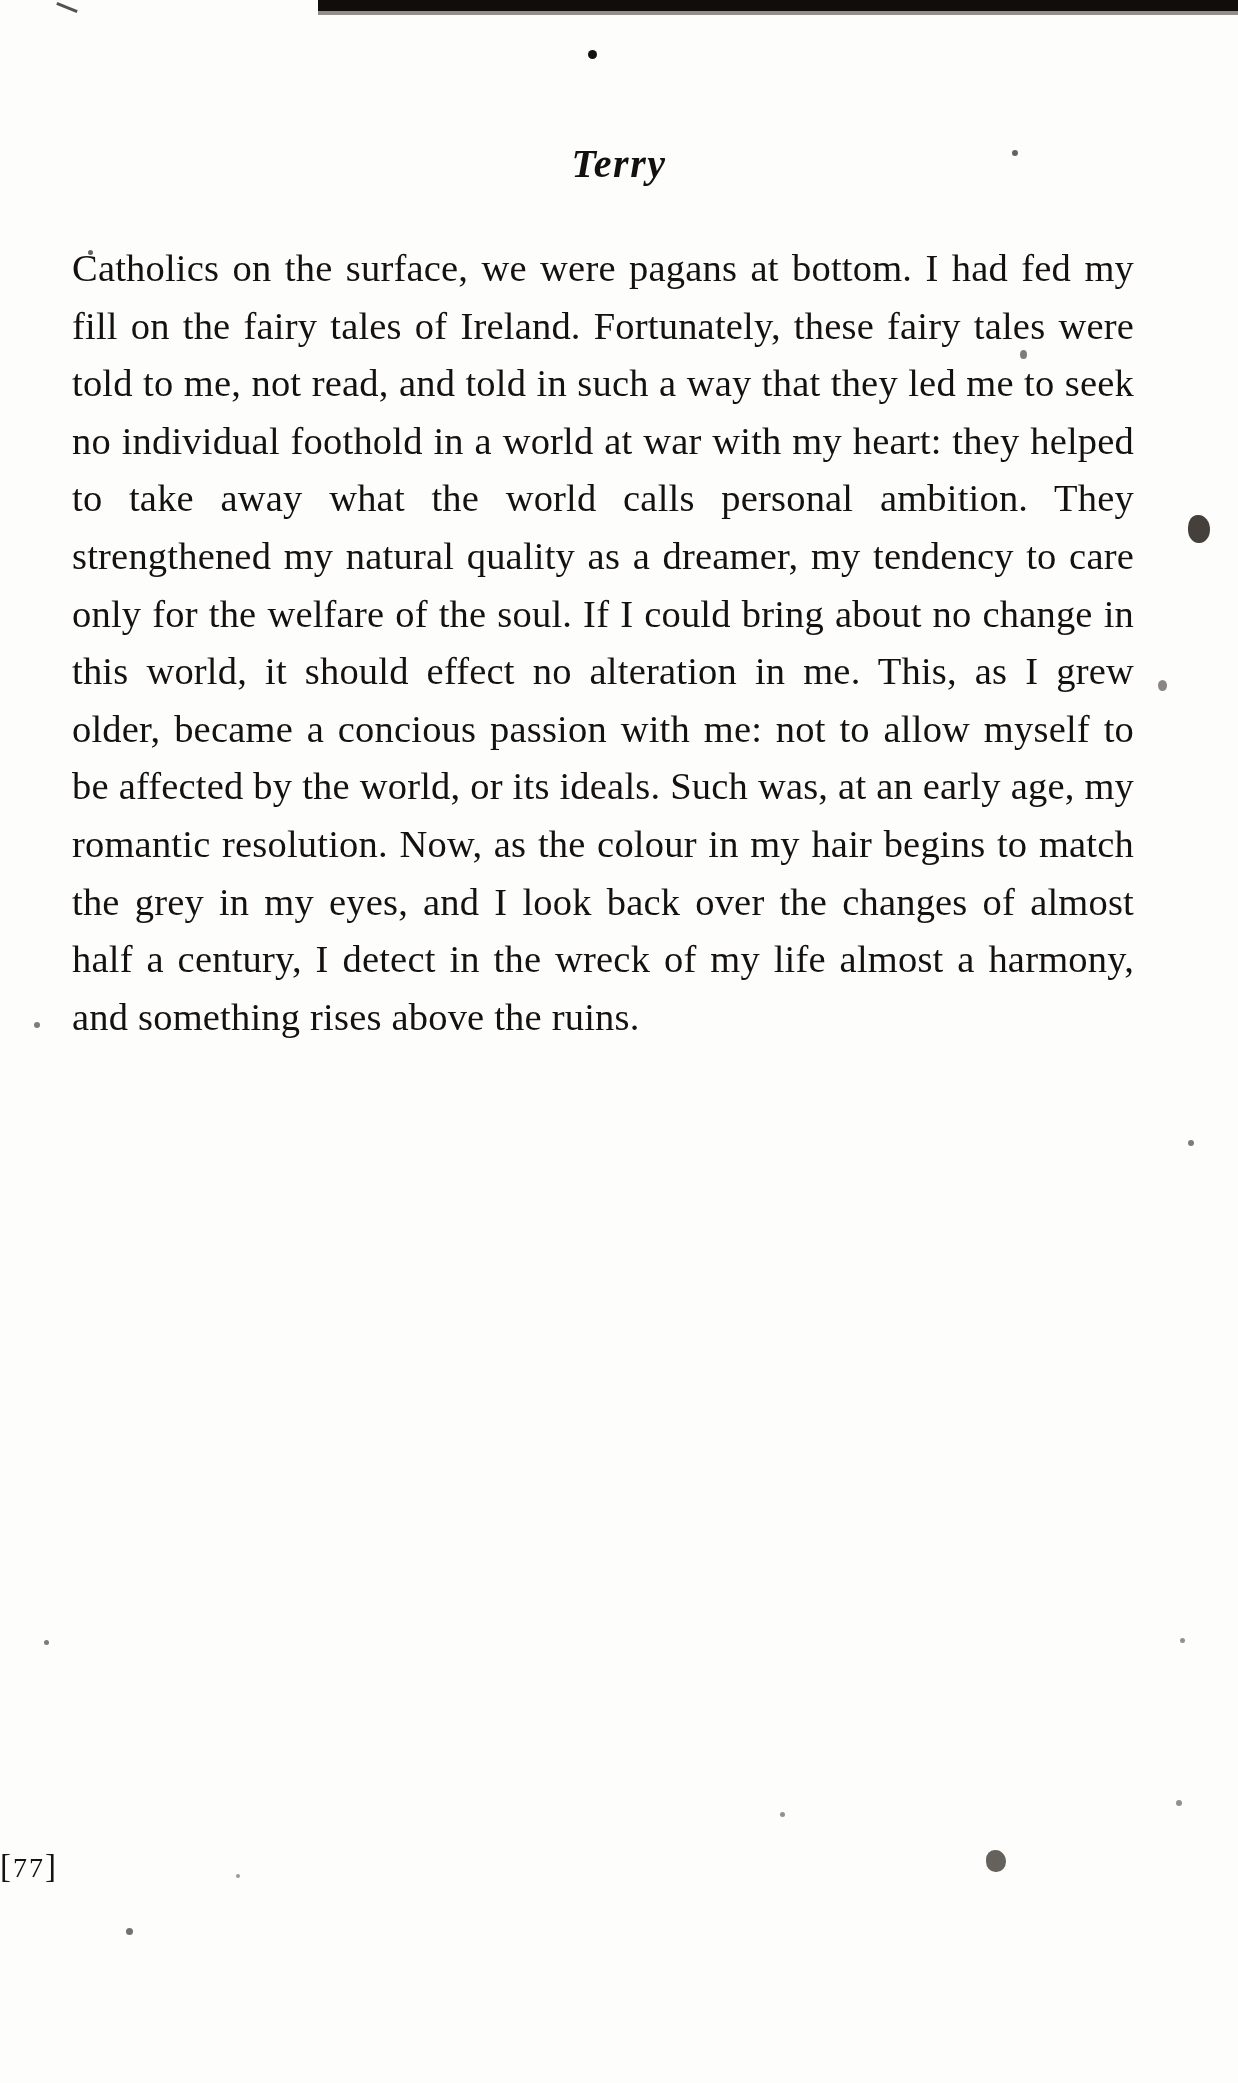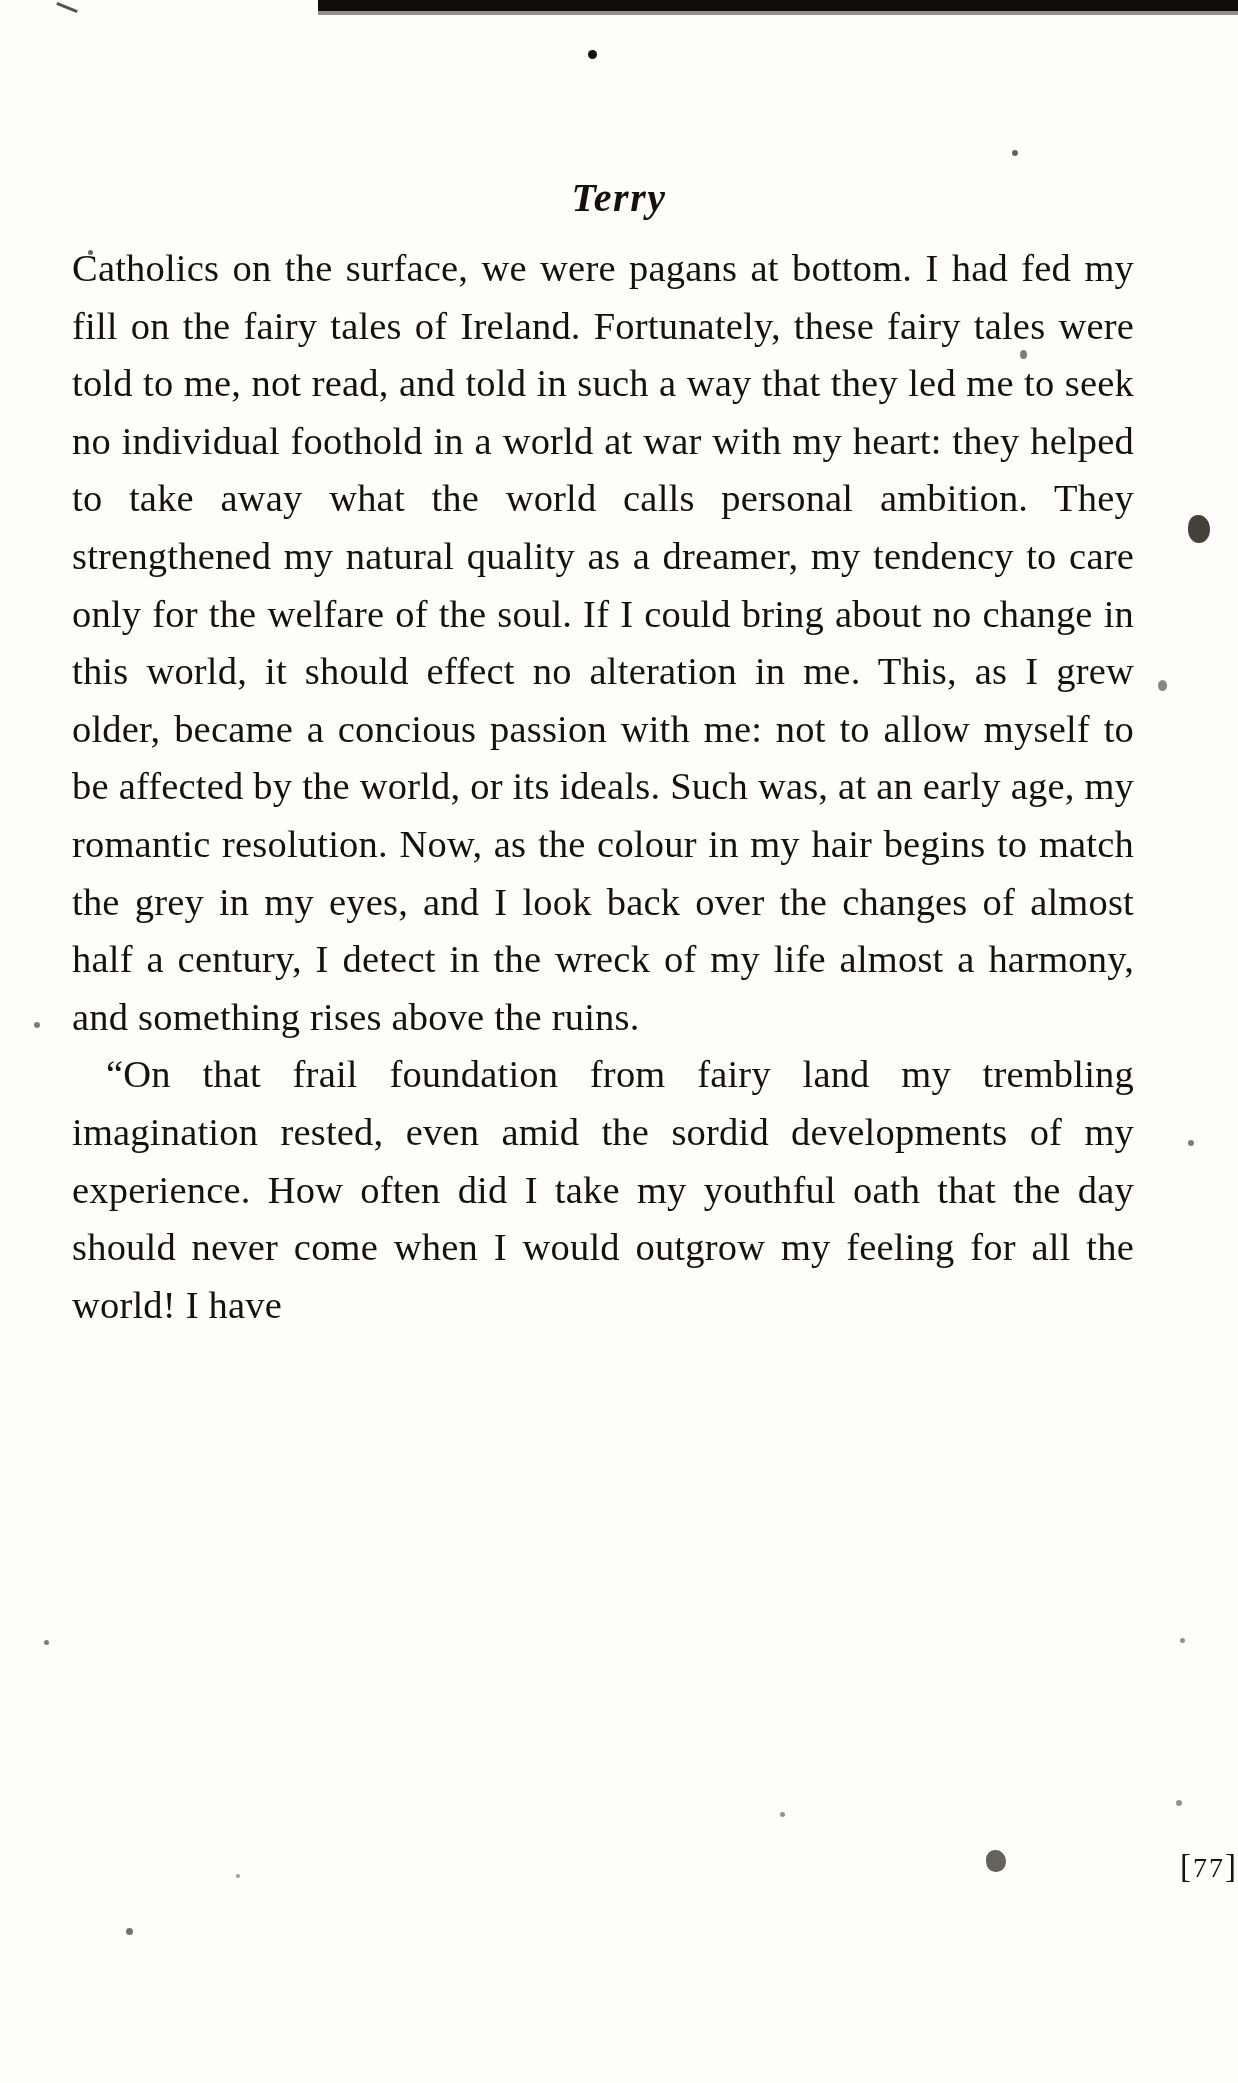--- a/index.html
+++ b/index.html
@@ -69,21 +69,20 @@
     position: absolute;
     top: 140px;
     left: 0;
     width: 1238px;
     text-align: center;
     font-style: italic;
     font-weight: bold;
     font-size: 40px;
     letter-spacing: 1.5px;
     color: #13100d;
-    margin-top: 34px;
   }
 
   .textblock {
     position: absolute;
     left: 72px;
     top: 240px;
     width: 1062px;
   }
 
   p.body {
@@ -97,21 +96,21 @@
   }
   p.body.indent {
     text-indent: 34px;
   }
 
   .folio {
     position: absolute;
     top: 1848px;
     left: 0;
     width: 1238px;
-    text-align: right;
+    text-align: left;
     font-size: 33px;
     letter-spacing: 2px;
     color: #15120f;
   }
   .folio .num { font-size: 28px; }
 
   
   .speck {
     position: absolute;
     background: #2c2620;
@@ -132,21 +131,20 @@
 
   <div class="top-bar"></div>
   <div class="top-bar-2"></div>
   <div class="corner-tick"></div>
   <div class="ink-dot"></div>
 
   <div class="running-head">Terry</div>
 
   <div class="textblock">
     <p class="body">Catholics on the surface, we were pagans at bottom. I had fed my fill on the fairy tales of Ireland. Fortunately, these fairy tales were told to me, not read, and told in such a way that they led me to seek no individual foothold in a world at war with my heart: they helped to take away what the world calls personal ambition. They strengthened my natural quality as a dreamer, my tendency to care only for the welfare of the soul. If I could bring about no change in this world, it should effect no alteration in me. This, as I grew older, became a concious passion with me: not to allow myself to be affected by the world, or its ideals. Such was, at an early age, my romantic resolution. Now, as the colour in my hair begins to match the grey in my eyes, and I look back over the changes of almost half a century, I detect in the wreck of my life almost a harmony, and something rises above the ruins.</p>
-    <p class="body indent">“On that frail foundation from fairy land my trembling imagination rested, even amid the sordid developments of my experience. How often did I take my youthful oath that the day should never come when I would outgrow my feeling for all the world! I have</p>
   </div>
 
   <div class="folio">
     <span>[</span><span class="num">77</span><span>]</span>
   </div>
 
   <div class="speck" style="left:88px;  top:250px; width:5px;  height:5px;"></div>
   <div class="speck" style="left:1012px; top:150px; width:6px;  height:6px;"></div>
   <div class="speck" style="left:1020px; top:350px; width:7px;  height:9px; opacity:.6;"></div>
   <div class="blot" style="left:1188px; top:515px; width:22px; height:28px;"></div>

